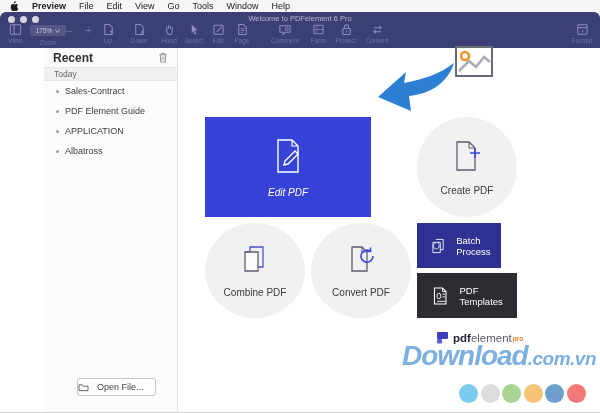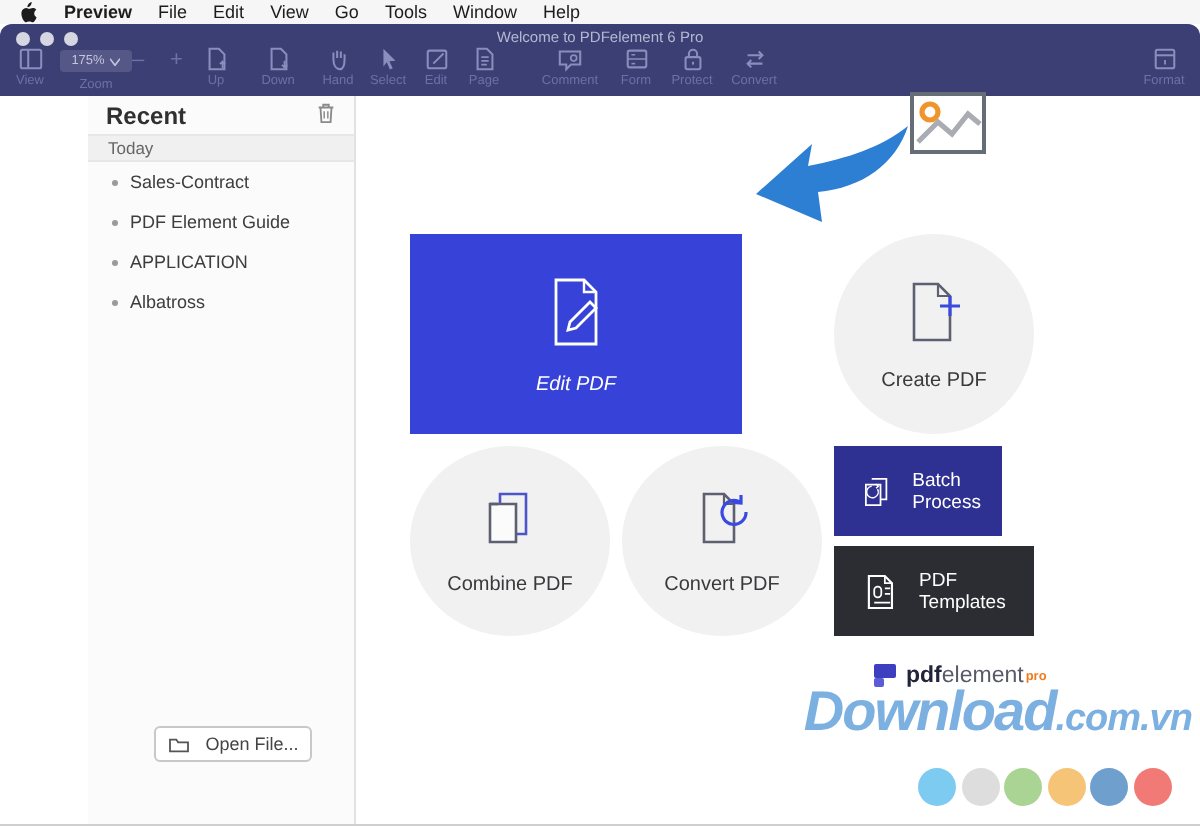--- a/index.html
+++ b/index.html
@@ -38,23 +38,23 @@
   .sidebar{ position:absolute; top:48px; left:0; width:134px; height:365px; background:#fbfbfc;
             border-right:1px solid #e2e2e4;margin-left:44px; }
   .sb-head{ height:19px; display:flex; align-items:center; justify-content:space-between;
             padding:0 9px; }
   .sb-title{ font-size:12px; font-weight:600; color:#303030; }
   .sb-section{ height:14px; background:#f0f0f1; border-top:1px solid #e7e7e9; border-bottom:1px solid #e7e7e9;
                font-size:8.5px; color:#666; display:flex; align-items:center; padding-left:10px; }
   .sb-item{ height:20px; display:flex; align-items:center; gap:6px; padding-left:12px; cursor:default; }
   .sb-item .dot{ width:3px; height:3px; border-radius:50%; background:#9a9a9a; flex:none; }
   .sb-item .txt{ font-size:9px; color:#3d3d3d; white-space:nowrap; }
-  .open-file{ position:absolute; bottom:32px; left:33px; width:79px; height:18px; background:#fff;
+  .open-file{ position:absolute; bottom:17px; left:33px; width:79px; height:18px; background:#fff;
               border:1px solid #c8c8c8; border-radius:3px; display:flex; align-items:center;
-              justify-content:center; gap:8px; font-size:9px; color:#444; cursor:default; }
+              gap:8px; font-size:9px; color:#444; cursor:default; }
 
   
   .tile{ position:absolute; display:flex; flex-direction:column; align-items:center;
          justify-content:center; gap:12px; cursor:default; }
   .tile .tile-label{ font-size:10px; }
   .tile.light{ background:#f1f1f2; color:#3a3a3c; }
   .tile.h{ flex-direction:row; justify-content:flex-start; gap:10px; padding-left:13px; }
   .tile.h .tile-label{ font-size:9.5px; }
   #tile-edit{ left:205px; top:117px; width:166px; height:100px; color:#ffffff;font-style:italic; }
   #tile-create{ left:417px; top:117px; width:100px; height:100px; }

